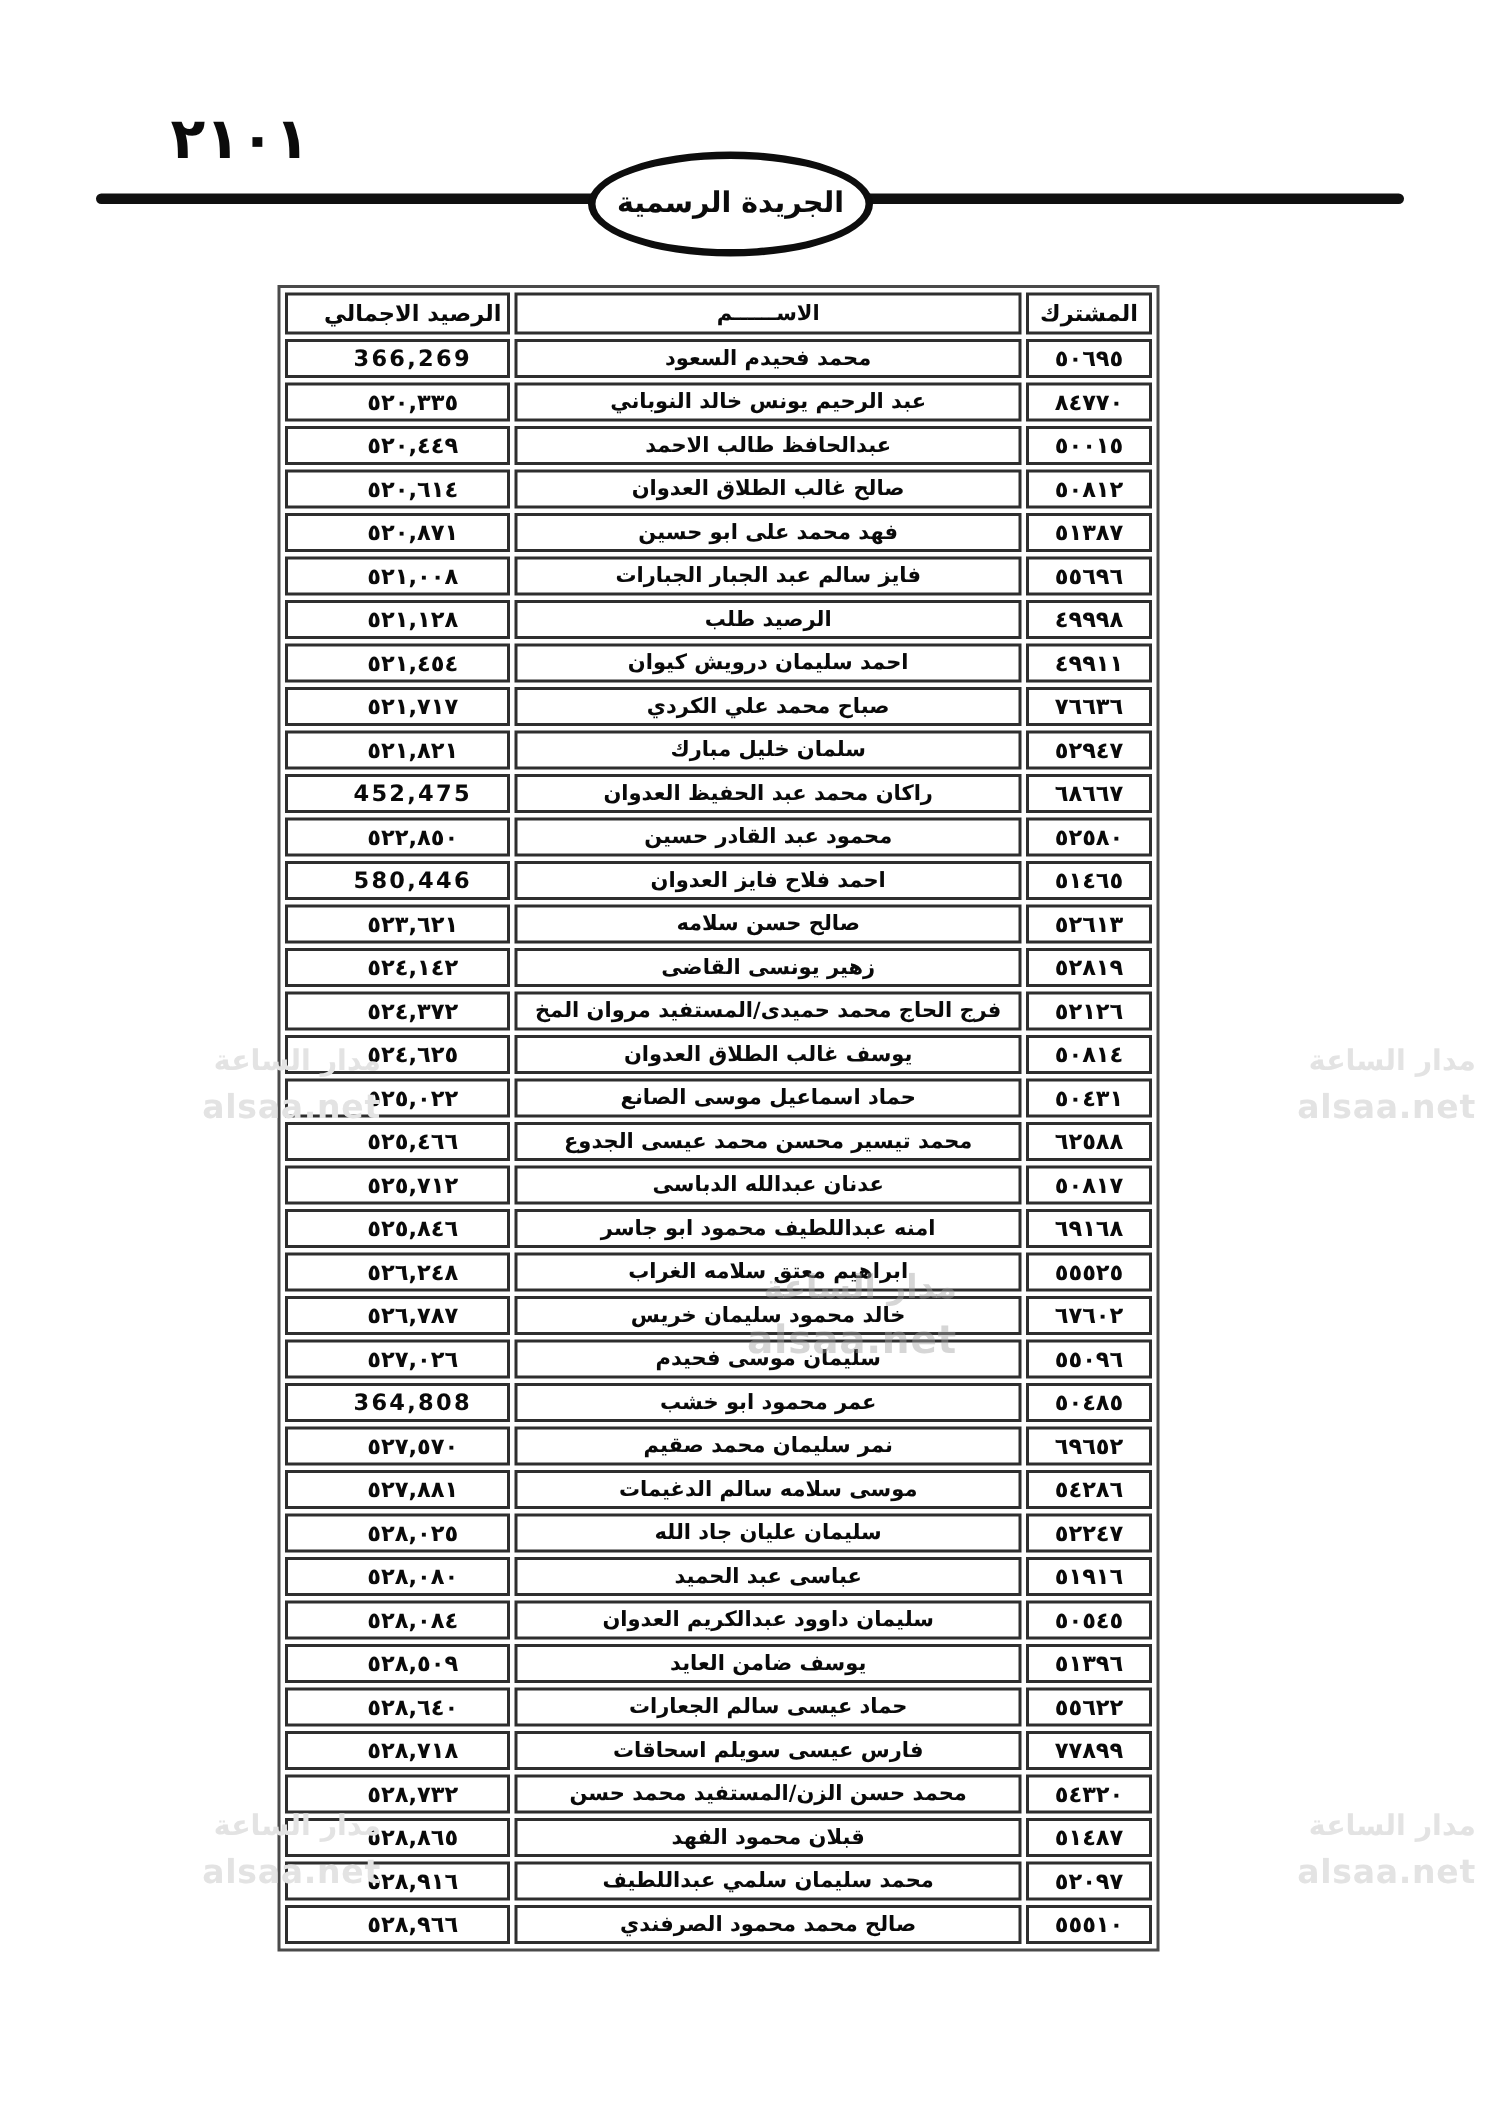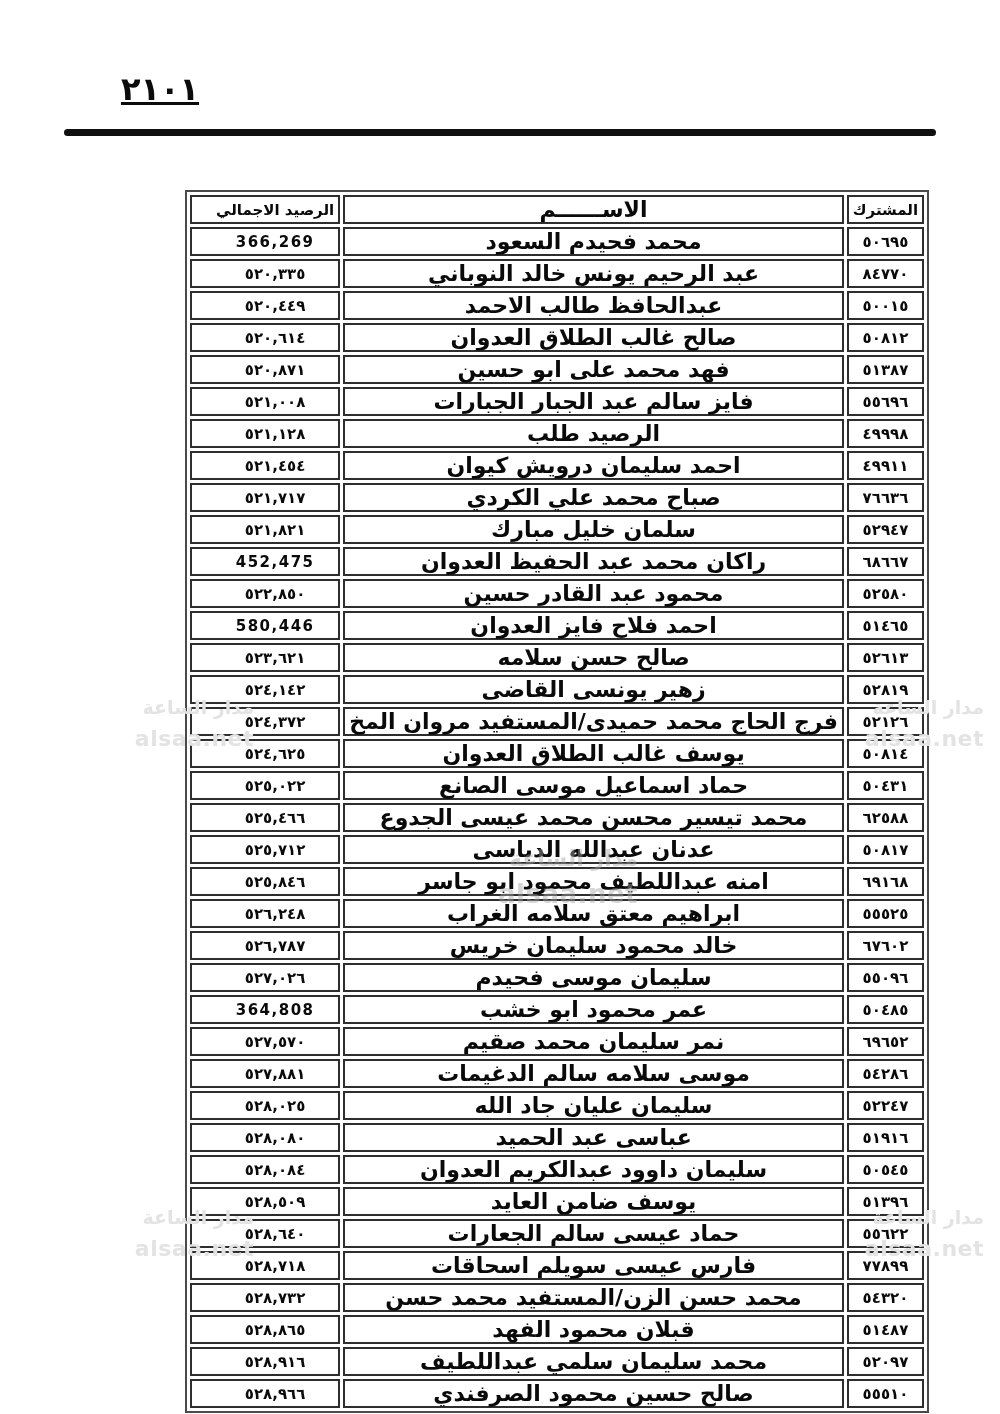--- a/index.html
+++ b/index.html
@@ -14,26 +14,25 @@
     position: relative;
     width: 1000px; height: 1414px;
     background: #ffffff;
     overflow: hidden;
   }
   
   .page-number {
     position: absolute;
     left: 110px; top: 70px;
     width: 100px;
-    font-size: 32px;
+    font-size: 38px;
     font-weight: bold;
     color: #0b0b0b;
     text-align: center;
     letter-spacing: 4px;
-    text-decoration: underline;
   }
   
   .rule {
     position: absolute;
     left: 64px; top: 129px;
     width: 872px; height: 7px;
     background: #101010;
     border-radius: 4px;
     z-index: 1;
   }
@@ -72,21 +71,21 @@
     text-align: center;
     vertical-align: middle;
     font-weight: bold;
     color: #0a0a0a;
     padding: 0 4px;
     white-space: nowrap;
   }
   th { height: 28px; font-size: 17px; }
   td { height: 26px; }
   .col-subscriber { width: 84px; font-size: 15px; letter-spacing: 1.5px; margin-left: 20px; }
-  .col-name { font-size: 22px; }
+  .col-name { font-size: 14px; }
   .col-balance { width: 132px; font-size: 15px; letter-spacing: 1.5px; padding-left: 24px; }
   
   .wm {
     position: absolute;
     width: 134px;
     text-align: right;
     font-weight: bold;
     color: #e3e3e3;
     z-index: 3;
     pointer-events: none;
@@ -109,20 +108,23 @@
 </style>
 </head>
 <body>
 
 <div class="page">
 
   <div class="page-number">٢١٠١</div>
 
   <div class="rule"></div>
 
+  <div class="oval">
+    <span class="oval-label">الجريدة الرسمية</span>
+  </div>
 
   <div class="wm wm-tl">
     <div class="wm-ar">مدار الساعة</div>
     <div class="wm-en">alsaa.net</div>
   </div>
   <div class="wm wm-tr">
     <div class="wm-ar">مدار الساعة</div>
     <div class="wm-en">alsaa.net</div>
   </div>
   <div class="wm wm-mid">
@@ -322,19 +324,19 @@
           <td class="col-name">قبلان محمود الفهد</td>
           <td class="col-balance">٥٢٨,٨٦٥</td>
         </tr>
         <tr>
           <td class="col-subscriber">٥٢٠٩٧</td>
           <td class="col-name">محمد سليمان سلمي عبداللطيف</td>
           <td class="col-balance">٥٢٨,٩١٦</td>
         </tr>
         <tr>
           <td class="col-subscriber">٥٥٥١٠</td>
-          <td class="col-name">صالح حسين محمود الصرفندي</td>
+          <td class="col-name">صالح محمد محمود الصرفندي</td>
           <td class="col-balance">٥٢٨,٩٦٦</td>
         </tr>
       </tbody>
   </table>
 
 </div>
 
 </body></html>

